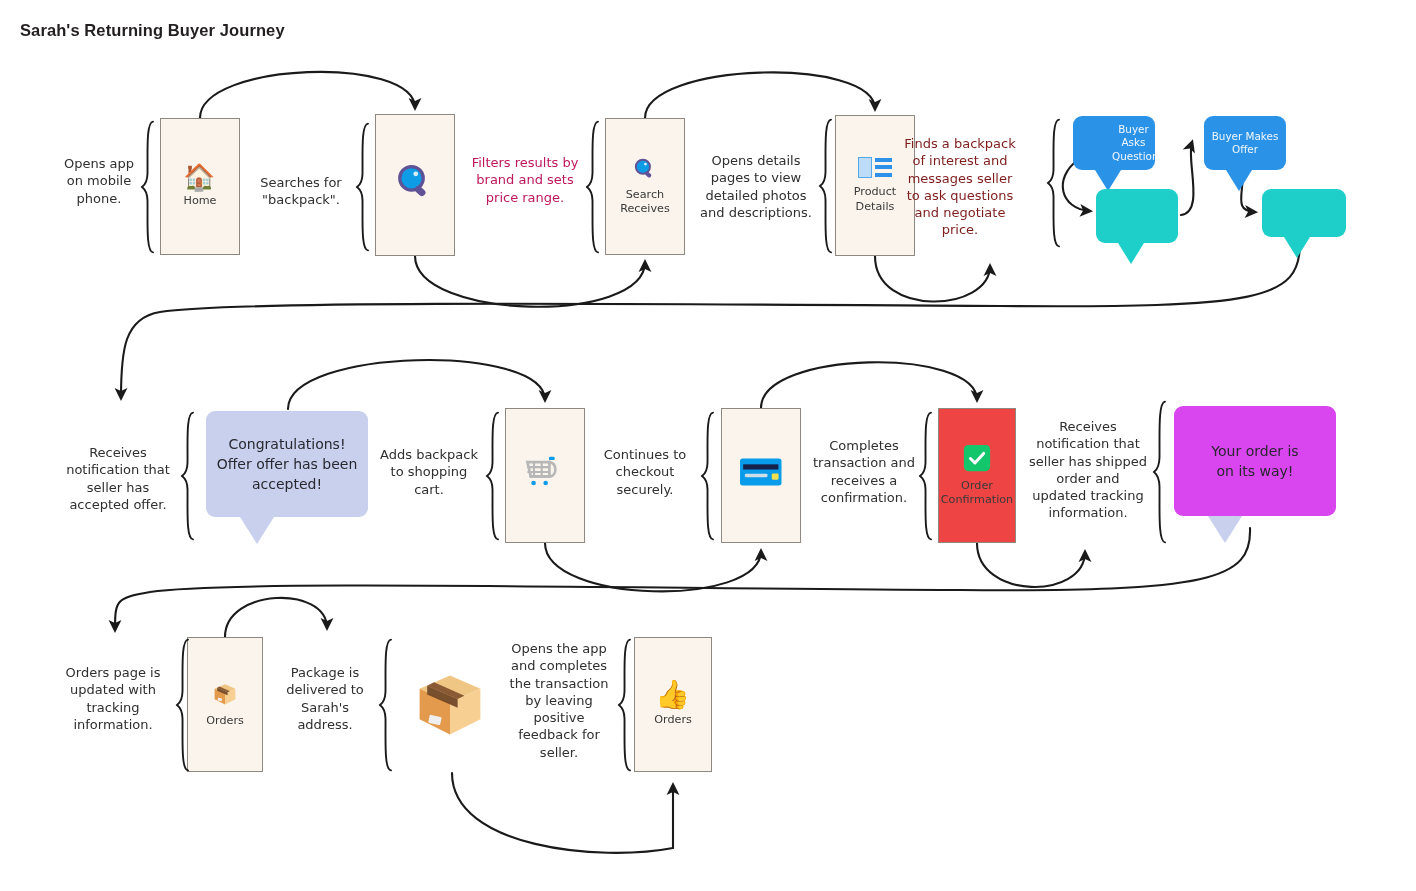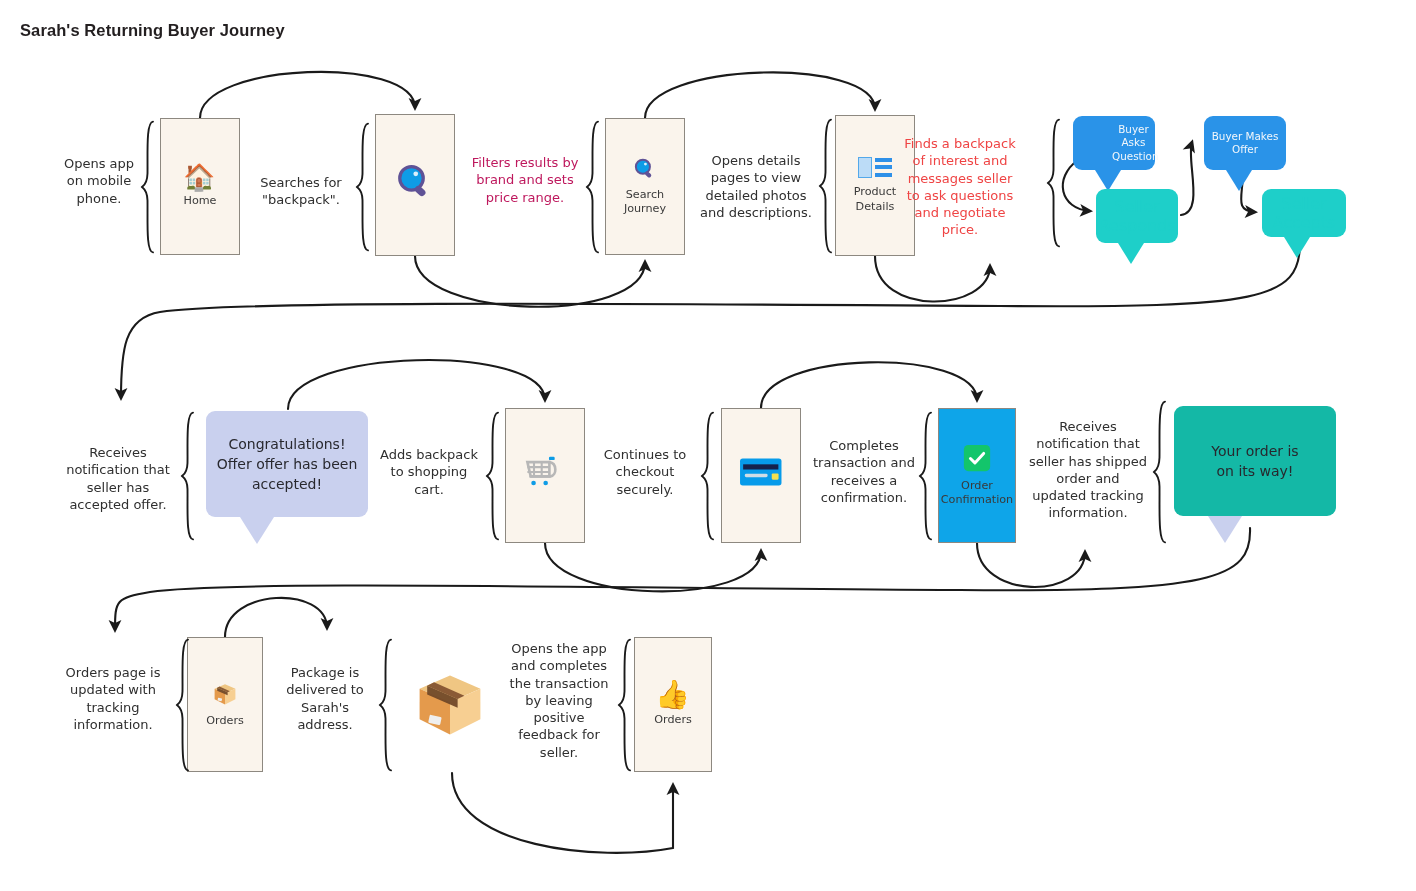--- a/index.html
+++ b/index.html
@@ -186,21 +186,21 @@
             <rect x="18.4" y="18" width="9.4" height="5.6" rx="2.8" fill="#5f5296" transform="rotate(41 18.4 18)"></rect>
           </svg></span>
       </div>
       <div class="node" style="left: 605px; top: 118px; width: 80px; height: 137px; background: rgb(250, 244, 236); border-color: rgb(141, 136, 128);">
         <span class="glyph"><svg width="24" height="24" viewBox="0 0 32 32">
             <circle cx="13.2" cy="13" r="9.4" fill="#0e9ce6" stroke="#5f5296" stroke-width="2.6"></circle>
             <circle cx="16.6" cy="9.4" r="1.9" fill="#ffffff" opacity=".85"></circle>
             <rect x="18.4" y="18" width="9.4" height="5.6" rx="2.8" fill="#5f5296" transform="rotate(41 18.4 18)"></rect>
           </svg></span>
         <span class="nlabel">Search
-Journey</span>
+Receives</span>
       </div>
       <div class="node" style="left: 835px; top: 115px; width: 80px; height: 141px; background: rgb(250, 244, 236); border-color: rgb(141, 136, 128);">
         <span class="glyph"><span style="display:inline-block;width:34px;height:21.08px;position:relative;"><span style="position:absolute;left:0;top:0;width:13.94px;height:20.4px;background:#bcdcf7;border:1.4px solid #53a8ea;"></span><span style="position:absolute;right:0;top:1px;width:17px;height:3.74px;background:#2e90e8;"></span><span style="position:absolute;right:0;top:8.16px;width:17px;height:3.74px;background:#2e90e8;"></span><span style="position:absolute;right:0;top:15.979999999999999px;width:17px;height:3.74px;background:#2e90e8;"></span></span></span>
         <span class="nlabel">Product
 Details</span>
       </div>
       <div class="node" style="left: 505px; top: 408px; width: 80px; height: 135px; background: rgb(250, 244, 236); border-color: rgb(141, 136, 128);">
         <span class="glyph"><svg width="44" height="40" viewBox="0 0 40 34">
             <path d="M4 8 h20 v13 h-17 z" fill="none" stroke="#b7b7b7" stroke-width="2.4"></path>
             <path d="M10 8 v13 M17 8 v13 M4 12.6 h20 M4 17 h20" stroke="#b7b7b7" stroke-width="1.9"></path>
@@ -211,21 +211,21 @@
           </svg></span>
       </div>
       <div class="node" style="left: 721px; top: 408px; width: 80px; height: 135px; background: rgb(250, 244, 236); border-color: rgb(141, 136, 128);">
         <span class="glyph"><svg width="43.52" height="34" viewBox="0 0 42 30">
             <rect x="1" y="2" width="40" height="26" rx="2.6" fill="#079bea"></rect>
             <rect x="4" y="7.6" width="34" height="5" fill="#15224c"></rect>
             <rect x="5.6" y="16.6" width="22" height="3.4" rx="1.4" fill="#cfdde6"></rect>
             <rect x="31.6" y="16.4" width="6.6" height="6" rx="1.1" fill="#f2e04e"></rect>
           </svg></span>
       </div>
-      <div class="node" style="left: 938px; top: 408px; width: 78px; height: 135px; background: #0ea5e9; border-color: rgb(141, 136, 128);">
+      <div class="node" style="left: 938px; top: 408px; width: 78px; height: 135px; background: #ef4444; border-color: rgb(141, 136, 128);">
         <span class="glyph"><svg width="28" height="28" viewBox="0 0 32 32">
             <rect x="1" y="1" width="30" height="30" rx="5" fill="#13c56b"></rect>
             <path d="M8.5 16.6 L13.6 21.6 L23.6 10.8" fill="none" stroke="#ffffff" stroke-width="3.4" stroke-linecap="round" stroke-linejoin="round"></path>
           </svg></span>
         <span class="nlabel">Order
 Confirmation</span>
       </div>
       <div class="node" style="left: 187px; top: 637px; width: 76px; height: 135px; background: rgb(250, 244, 236); border-color: rgb(141, 136, 128);">
         <span class="glyph"><svg width="26" height="26" viewBox="0 0 40 40">
             <path d="M20 5 L36 12 L20 19 L4 12 Z" fill="#efc683"></path>
@@ -272,21 +272,21 @@
       <div class="brace" style="left: 585px; top: 120px;"><svg width="15" height="134" viewBox="0 0 15 134">
           <path d="M 13 1.6 C 6 2.4 7.800000000000001 32.16 7.5 53.6 C 7.199999999999999 64.32 3 66 2 67 C 3 68 7.199999999999999 69.68 7.5 80.4 C 7.800000000000001 101.84 6 131.6 13 132.4" fill="none" stroke="#1a1a1a" stroke-width="1.9" stroke-linecap="round"></path>
         </svg></div>
       <div class="anno" style="left: 694px; top: 152px; width: 124px; color: rgb(47, 47, 47);">Opens details
 pages to view
 detailed photos
 and descriptions.</div>
       <div class="brace" style="left: 818px; top: 118px;"><svg width="15" height="136" viewBox="0 0 15 136">
           <path d="M 13 1.6 C 6 2.4 7.800000000000001 32.64 7.5 54.400000000000006 C 7.199999999999999 65.28 3 67 2 68 C 3 69 7.199999999999999 70.72 7.5 81.6 C 7.800000000000001 103.36 6 133.6 13 134.4" fill="none" stroke="#1a1a1a" stroke-width="1.9" stroke-linecap="round"></path>
         </svg></div>
-      <div class="anno" style="left: 896px; top: 135px; width: 128px; color: #ef4444; text-align: center;">Finds a backpack
+      <div class="anno" style="left: 896px; top: 135px; width: 128px; color: #7f1d1d; text-align: center;">Finds a backpack
 of interest and
 messages seller
 to ask questions
 and negotiate
 price.</div>
       <div class="brace" style="left: 1046px; top: 118px;"><svg width="15" height="130" viewBox="0 0 15 130">
           <path d="M 13 1.6 C 6 2.4 7.800000000000001 31.2 7.5 52 C 7.199999999999999 62.4 3 64 2 65 C 3 66 7.199999999999999 67.6 7.5 78 C 7.800000000000001 98.80000000000001 6 127.6 13 128.4" fill="none" stroke="#1a1a1a" stroke-width="1.9" stroke-linecap="round"></path>
         </svg></div>
       <div class="anno" style="left: 58px; top: 444px; width: 120px; color: rgb(47, 47, 47);">Receives
 notification that
@@ -353,17 +353,17 @@
       <div class="bubble chat" style="left: 1073px; top: 116px; width: 82px; height: 54px; color: rgb(42, 147, 232); background: rgb(42, 147, 232); padding-left: 39px;"><span class="btxt">Buyer Asks
 Question</span></div>
       <div class="bubble seller" style="left: 1096px; top: 189px; width: 82px; height: 54px; color: rgb(30, 207, 201); background: rgb(30, 207, 201);"><span class="btxt">Seller
 Responds</span></div>
       <div class="bubble chat" style="left: 1204px; top: 116px; width: 82px; height: 54px; color: rgb(42, 147, 232); background: rgb(42, 147, 232);"><span class="btxt">Buyer Makes
 Offer</span></div>
       <div class="bubble seller" style="left: 1262px; top: 189px; width: 84px; height: 48px; color: rgb(30, 207, 201); background: rgb(30, 207, 201);"><span class="btxt">Seller Accepts</span></div>
       <div class="bubble lav" style="left: 206px; top: 411px; width: 162px; height: 106px; color: rgb(201, 208, 238); background: rgb(201, 208, 238);"><span class="btxt">Congratulations!
 Offer offer has been
 accepted!</span></div>
-      <div class="bubble lav" style="left: 1174px; top: 406px; width: 162px; height: 110px; color: rgb(201, 208, 238); background: #14b8a6;"><span class="btxt">Your order is
+      <div class="bubble lav" style="left: 1174px; top: 406px; width: 162px; height: 110px; color: rgb(201, 208, 238); background: #d946ef;"><span class="btxt">Your order is
 on its way!</span></div>
     </div>
 
 </div>
 
 </body></html>

